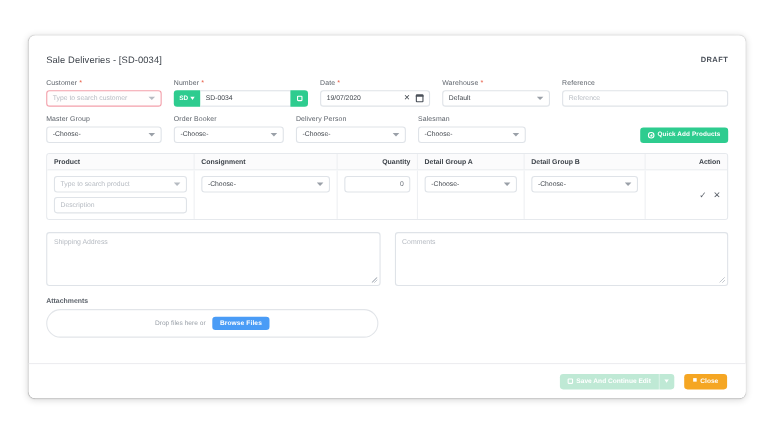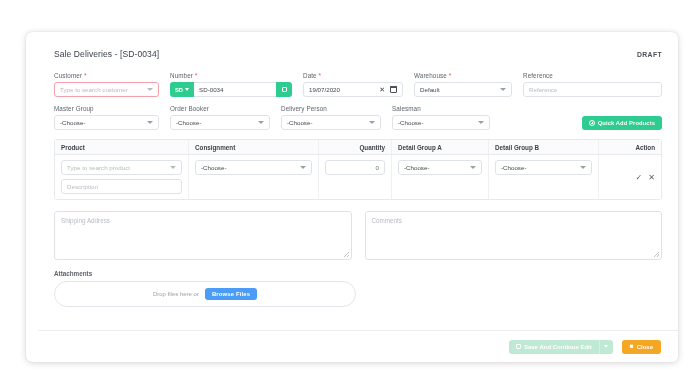--- a/index.html
+++ b/index.html
@@ -16,21 +16,20 @@
     background: #ffffff;
   }
   .card {
     position: absolute;
     left: 26px; top: 32px;
     width: 652px; height: 330px;
     background: #ffffff;
     border-radius: 6px;
     box-shadow: 0 1px 7px rgba(0,0,0,0.16), 0 0 1px rgba(0,0,0,0.22);
     overflow: hidden;
-    padding-left: 12px;
   }
   .card-body { padding: 12px 16px 0 16px; position: relative; height: 100%; }
 
   
   .hdr { display:flex; align-items:center; justify-content:space-between; height: 20px; }
   .hdr-title { font-size: 8.5px; color:#3b4149; font-weight:400; letter-spacing:.1px; }
   .hdr-status { font-size: 6.8px; color:#4a5059; font-weight:700; letter-spacing:.4px; }
 
   
   .label { font-size: 6.3px; color:#5d636b; margin-bottom: 3px; display:block; letter-spacing:.1px;}

